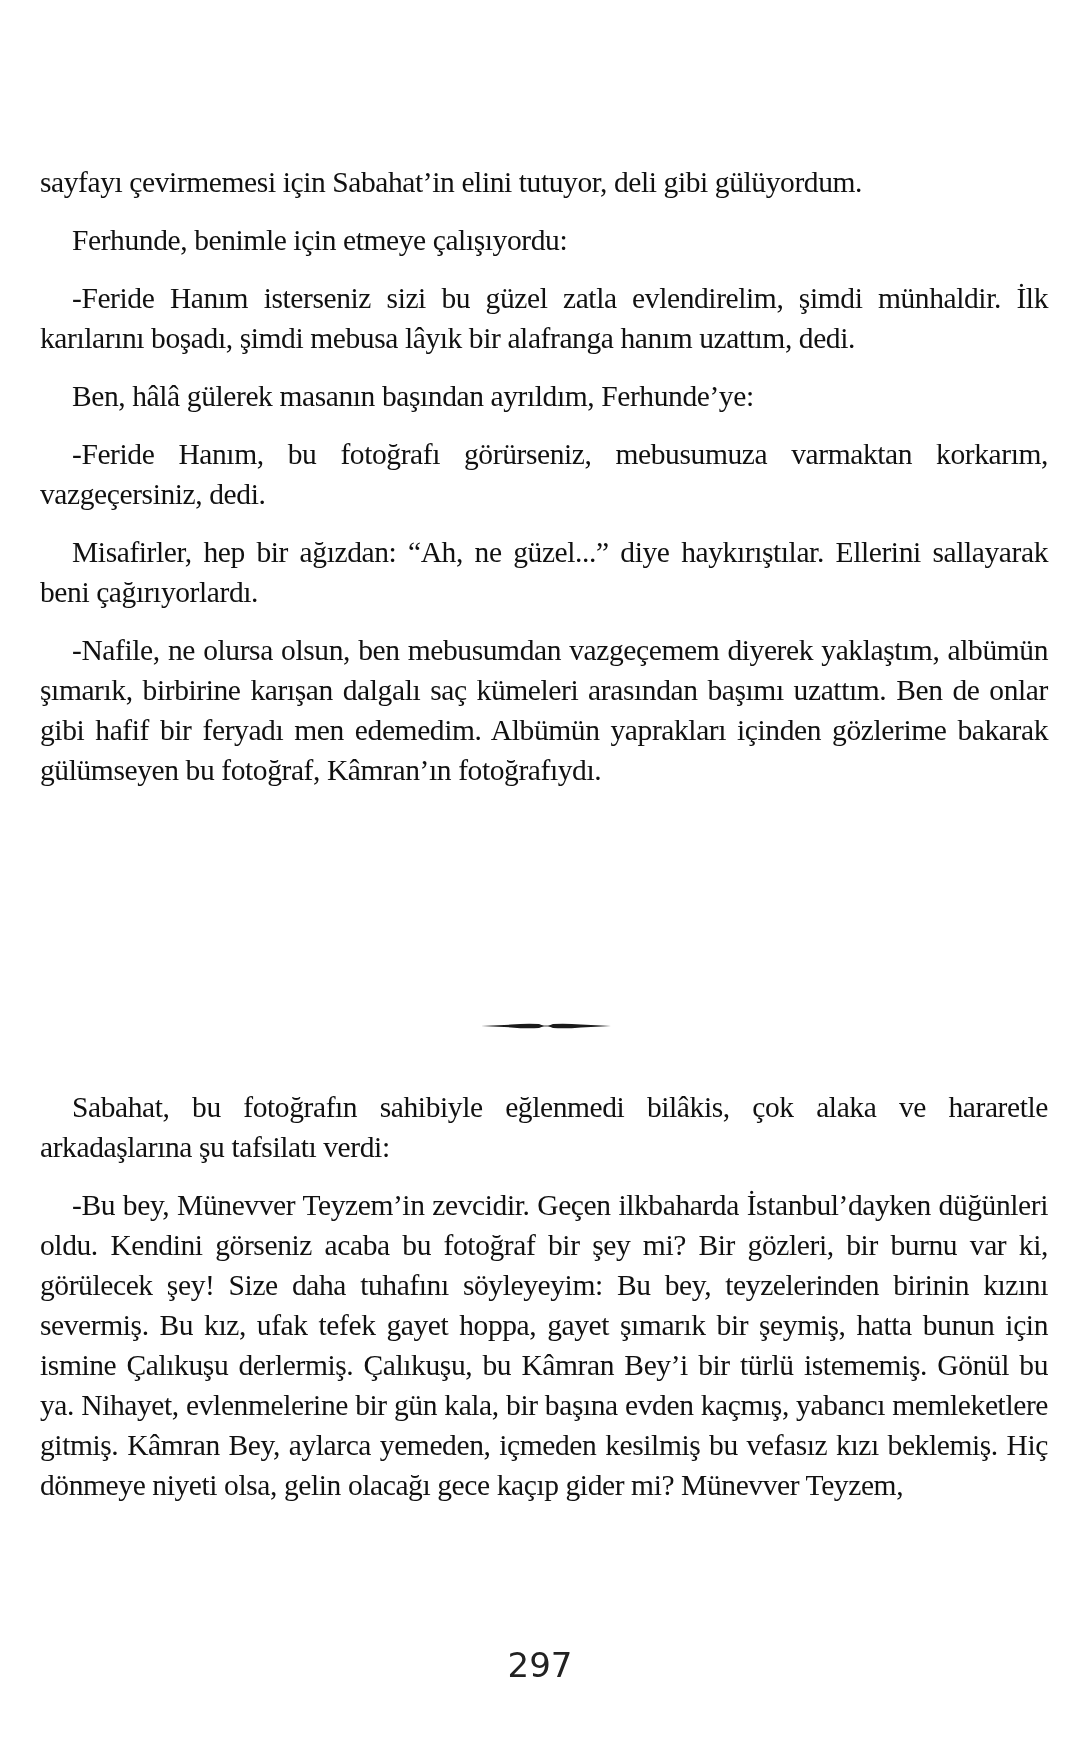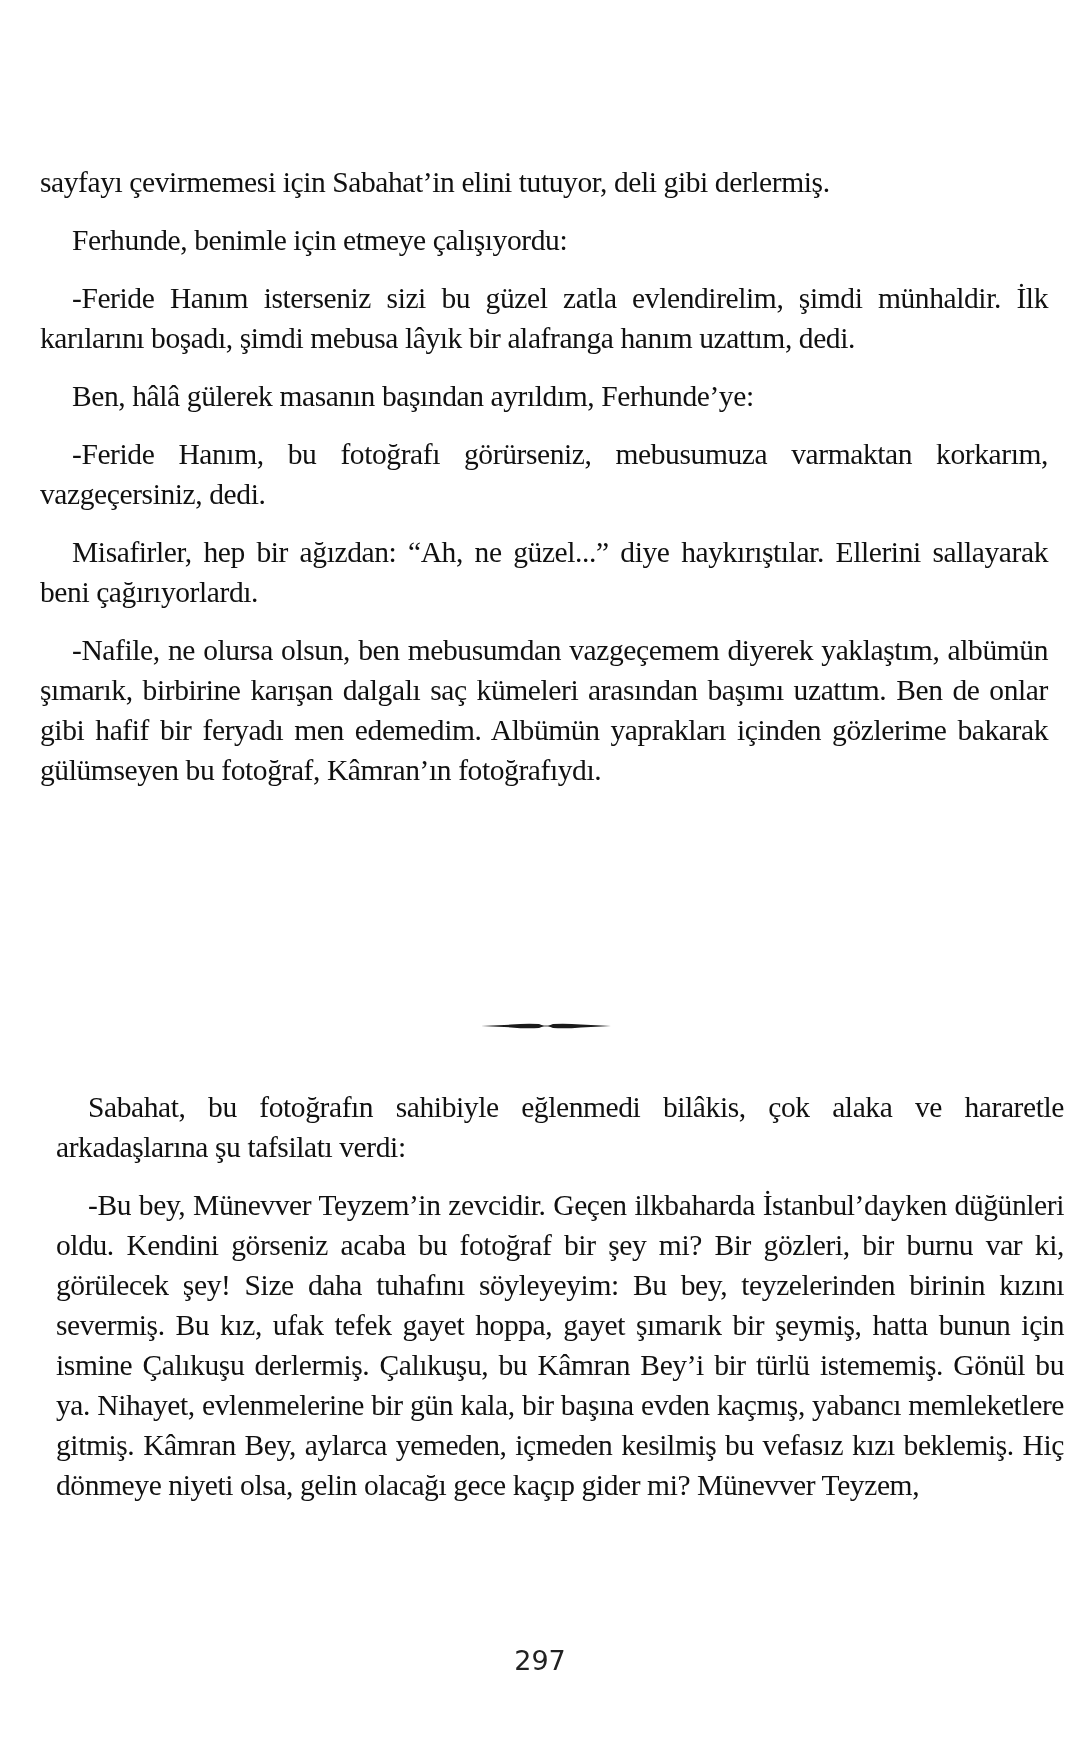--- a/index.html
+++ b/index.html
@@ -37,48 +37,48 @@
     }
     .block1 {
       position: absolute;
       top: 162px;
       left: 0;
       width: 1008px;
     }
     .block2 {
       position: absolute;
       top: 1087px;
-      left: 16px;
+      left: 0;
       width: 1008px;
     }
     .separator {
       position: absolute;
       top: 1017px;
       left: 441px;
       width: 130px;
       height: 10px;
     }
     .page-number {
       position: absolute;
       top: 1645px;
       left: 0;
       width: 1080px;
       text-align: center;
       font-family: "DejaVu Sans", sans-serif;
-      font-size: 27px;
+      font-size: 34px;
       color: #222222;
     }
   </style>
 </head>
 <body>
 
 <div class="page">
 
   <div class="text-block block1">
-    <p class="para noindent">sayfayı çevirmemesi için Sabahat’in elini tutuyor, deli gibi derlermiş.</p>
+    <p class="para noindent">sayfayı çevirmemesi için Sabahat’in elini tutuyor, deli gibi gülüyordum.</p>
     <p class="para">Ferhunde, benimle için etmeye çalışıyordu:</p>
     <p class="para">-Feride Hanım isterseniz sizi bu güzel zatla evlendirelim, şimdi münhaldir. İlk karılarını boşadı, şimdi mebusa lâyık bir alafranga hanım uzattım, dedi.</p>
     <p class="para">Ben, hâlâ gülerek masanın başından ayrıldım, Ferhunde’ye:</p>
     <p class="para">-Feride Hanım, bu fotoğrafı görürseniz, mebusumuza varmaktan korkarım, vazgeçersiniz, dedi.</p>
     <p class="para">Misafirler, hep bir ağızdan: “Ah, ne güzel...” diye haykırıştılar. Ellerini sallayarak beni çağırıyorlardı.</p>
     <p class="para">-Nafile, ne olursa olsun, ben mebusumdan vazgeçemem diyerek yaklaştım, albümün şımarık, birbirine karışan dalgalı saç kümeleri arasından başımı uzattım. Ben de onlar gibi hafif bir feryadı men edemedim. Albümün yaprakları içinden gözlerime bakarak gülümseyen bu fotoğraf, Kâmran’ın fotoğrafıydı.</p>
   </div>
 
   <div class="separator">
     <svg width="130" height="10" viewBox="0 0 130 10" xmlns="http://www.w3.org/2000/svg">

